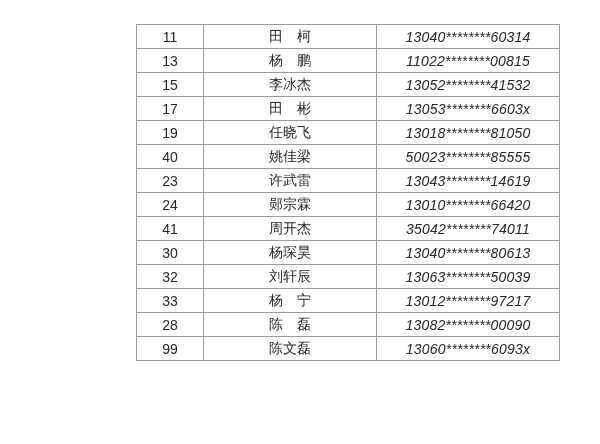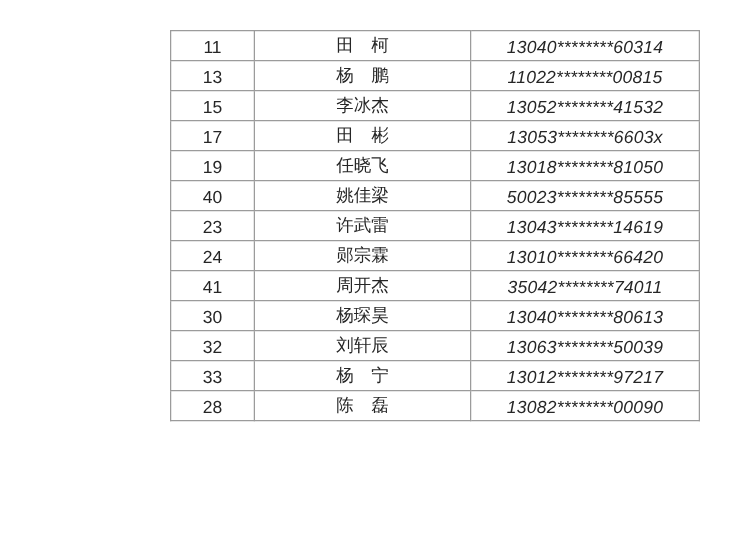--- a/index.html
+++ b/index.html
@@ -118,15 +118,20 @@
     <td class="col-name">杨　宁</td>
     <td class="col-id">13012********97217</td>
   </tr>
 
   <tr>
     <td class="col-number">28</td>
     <td class="col-name">陈　磊</td>
     <td class="col-id">13082********00090</td>
   </tr>
 
+  <tr>
+    <td class="col-number">99</td>
+    <td class="col-name">陈文磊</td>
+    <td class="col-id">13060********6093x</td>
+  </tr>
 </tbody>
   </table>
 </div>
 
 </body></html>

